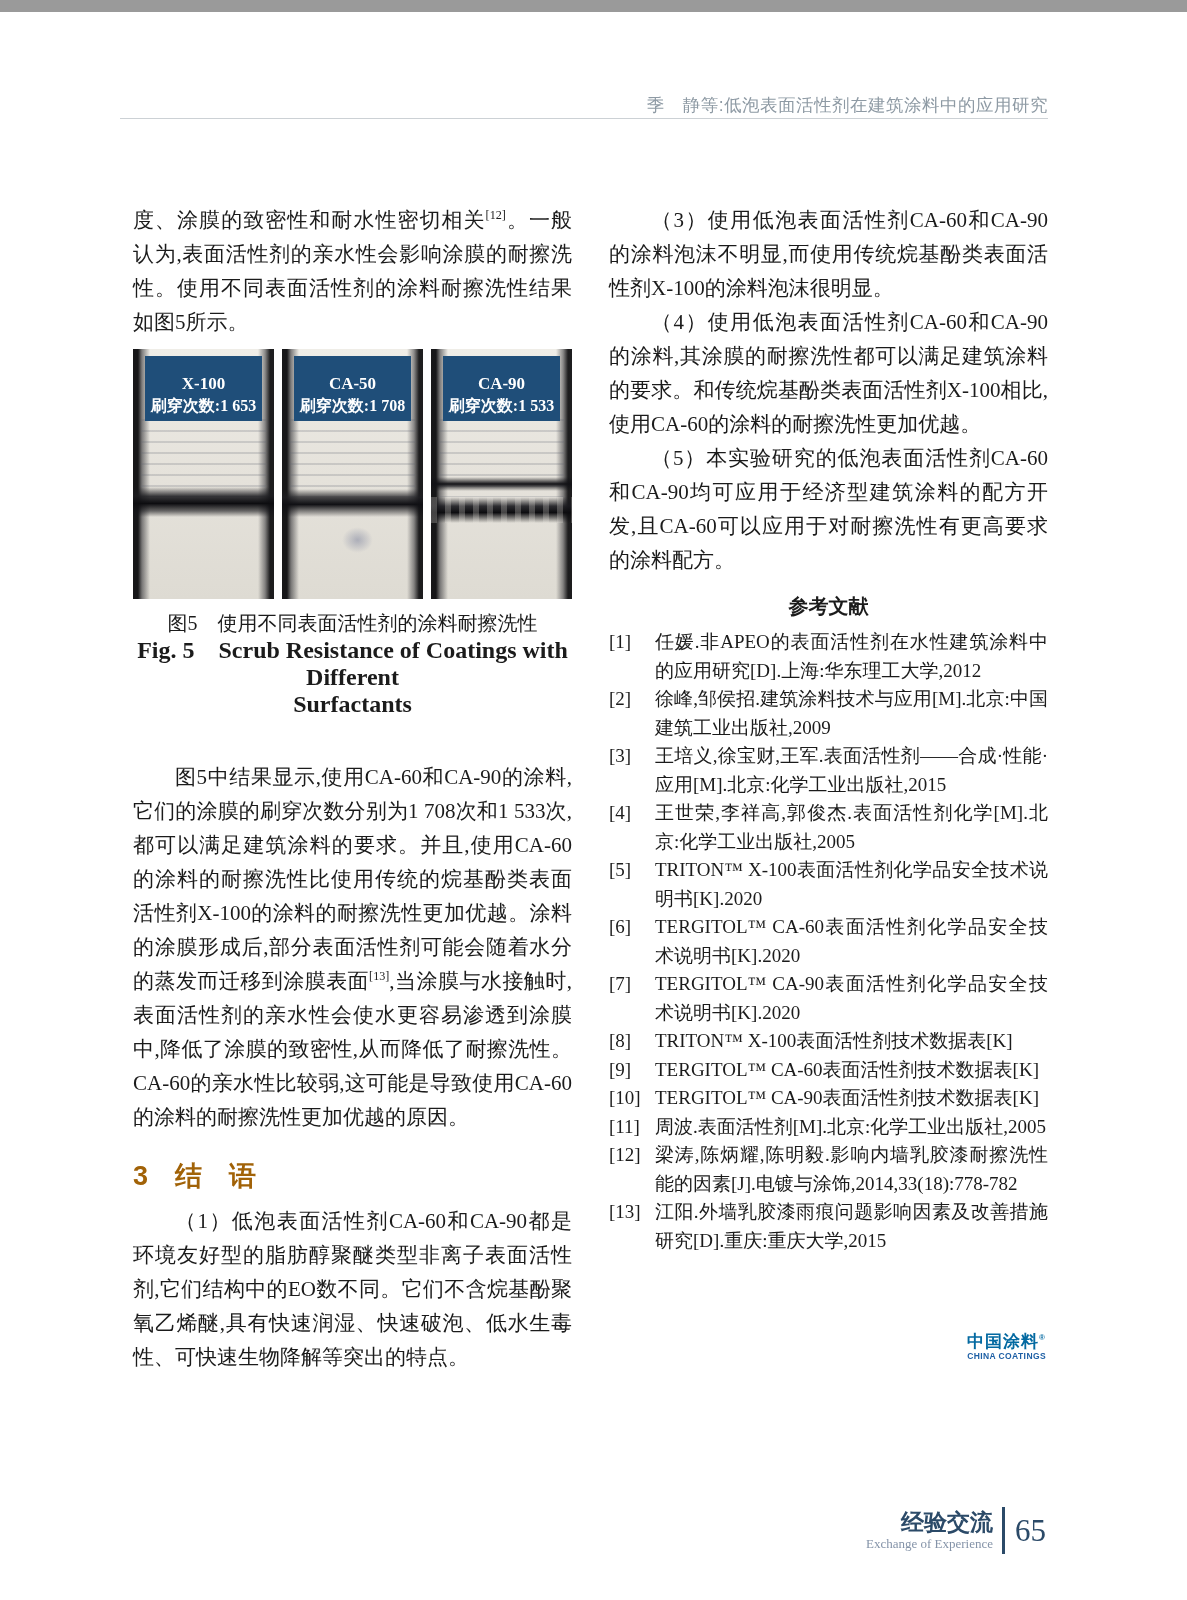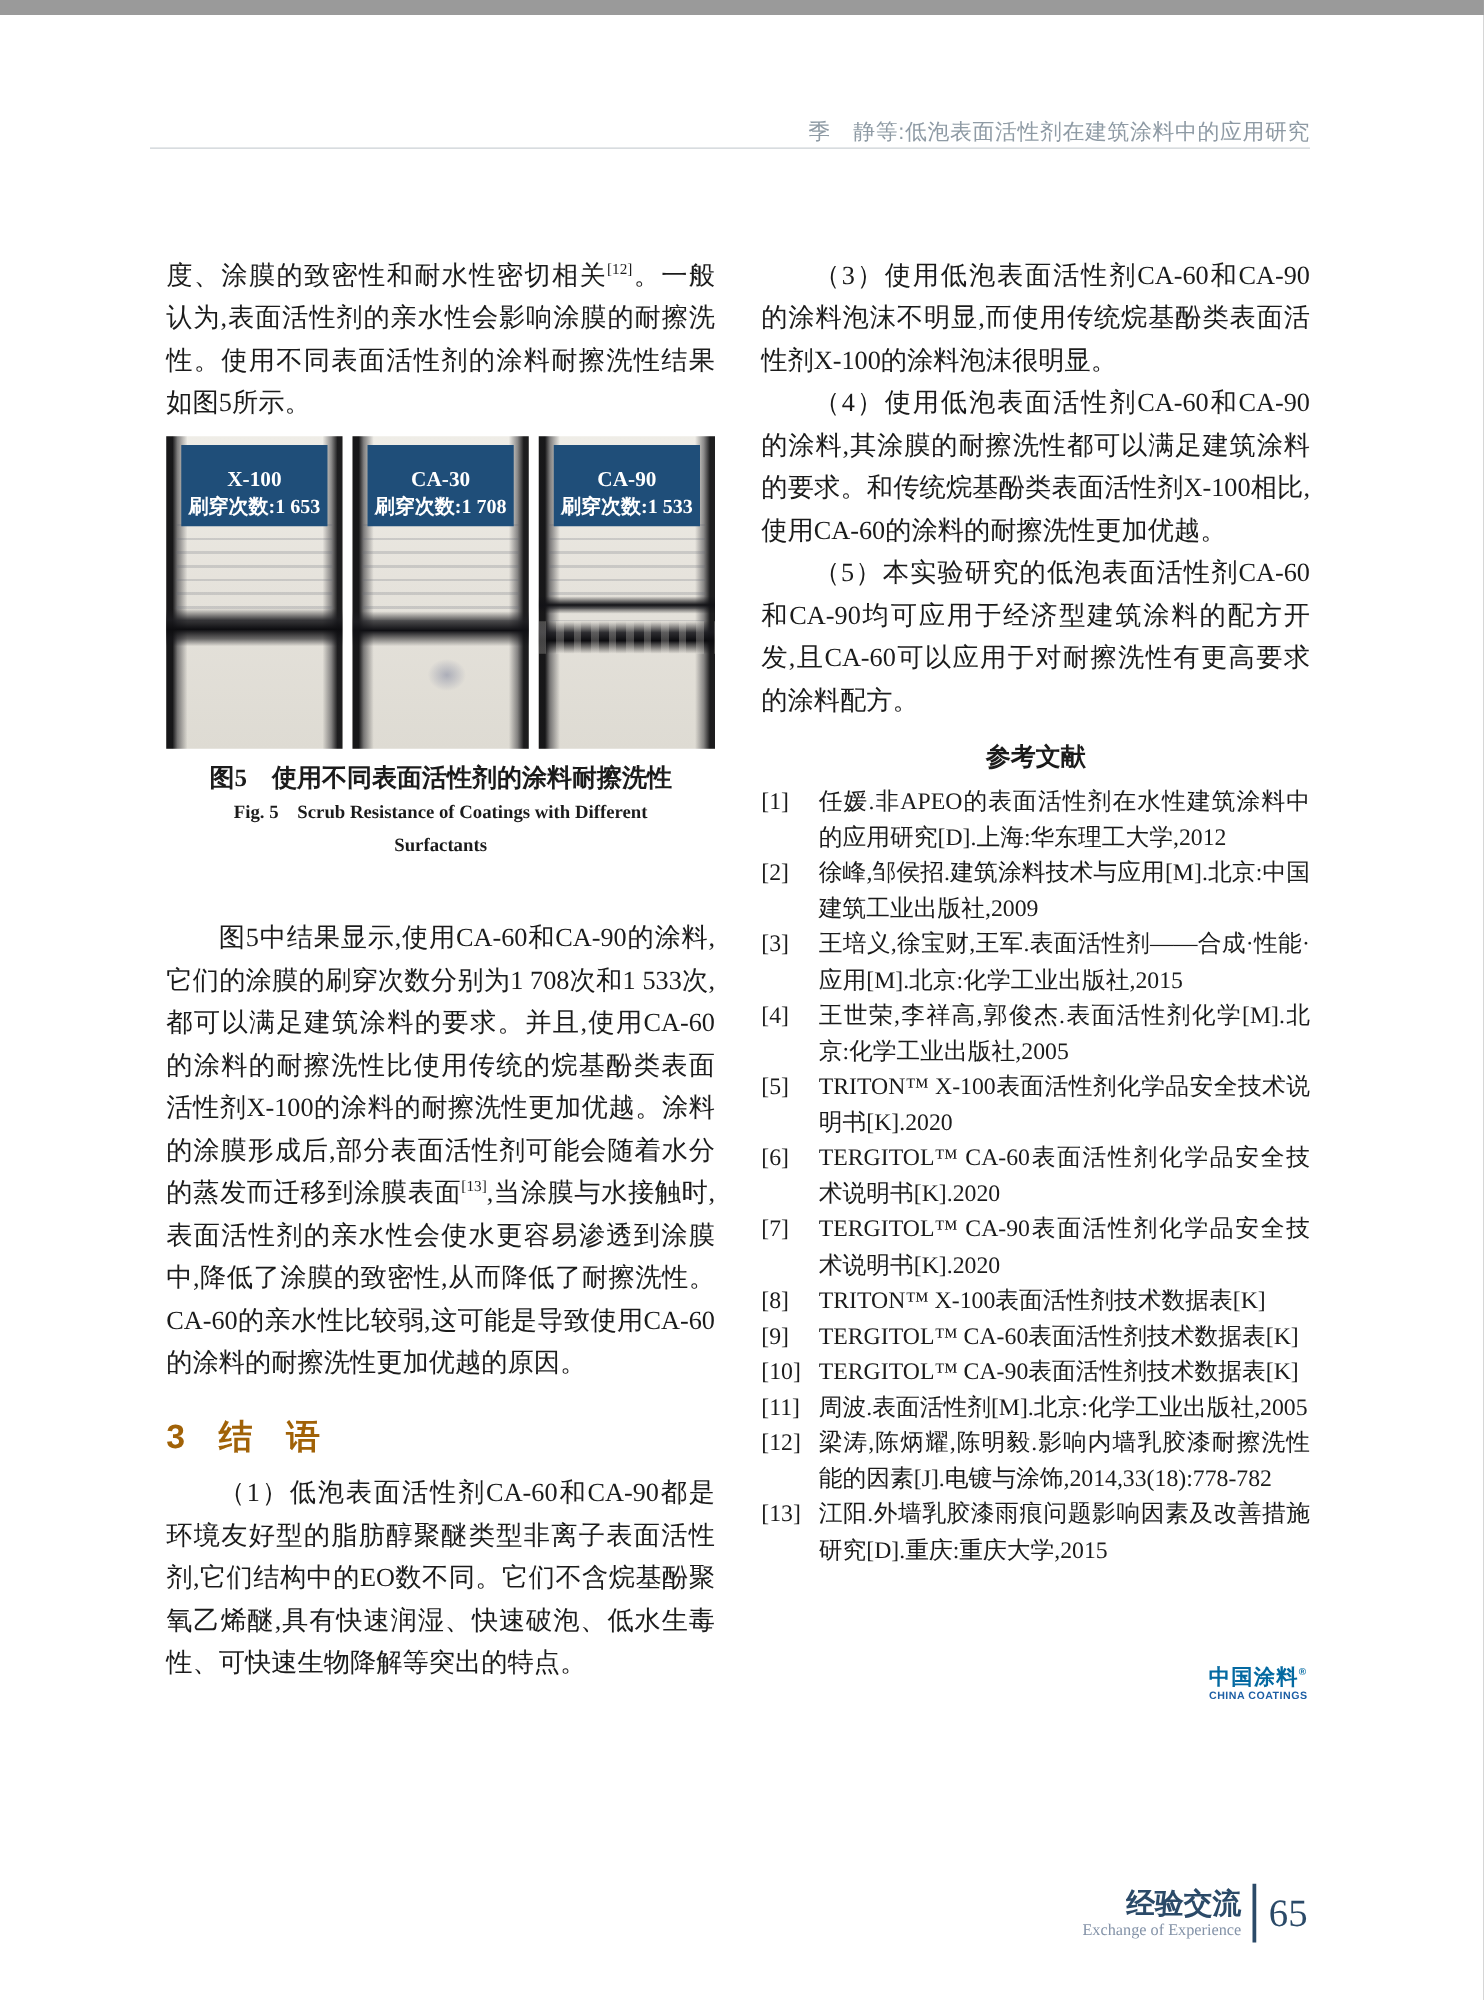--- a/index.html
+++ b/index.html
@@ -80,24 +80,24 @@
     position:absolute; top:7px; left:12px; right:12px;
     background:#1f4e79; color:#ffffff;
     text-align:center; font-weight:700;
     padding:16px 0 4px;
   }
   .panel-banner .pname { font-size:17px; line-height:23px; }
   .panel-banner .pscrub { font-size:16px; line-height:22px; }
 
   .caption-zh {
     margin-top:11px; text-align:center;
-    font-weight:700; font-size:20px; line-height:27px;
+    font-weight:400; font-size:20px; line-height:27px;
   }
   .caption-en {
-    text-align:center; font-weight:700; font-size:15px; line-height:27px;
+    text-align:center; font-weight:700; font-size:24px; line-height:27px;
   }
 
   .body-after-fig { margin-top:42px; }
 
   .section-heading {
     margin-top:24px; margin-bottom:10px;
     color:#a16207;
     font-size:27px; font-weight:700;
     font-family:"Liberation Sans","DejaVu Sans",sans-serif;
   }
@@ -171,21 +171,21 @@
               <div class="pname">X-100</div>
               <div class="pscrub">刷穿次数:1 653</div>
             </div>
           </div>
 
           <div class="photo photo-2">
             <div class="streaks"></div>
             <div class="band"></div>
             <div class="smudge"></div>
             <div class="panel-banner">
-              <div class="pname">CA-30</div>
+              <div class="pname">CA-50</div>
               <div class="pscrub">刷穿次数:1 708</div>
             </div>
           </div>
 
           <div class="photo photo-3">
             <div class="streaks"></div>
             <div class="band"></div>
             <div class="band2"></div>
             <div class="panel-banner">
               <div class="pname">CA-90</div>

